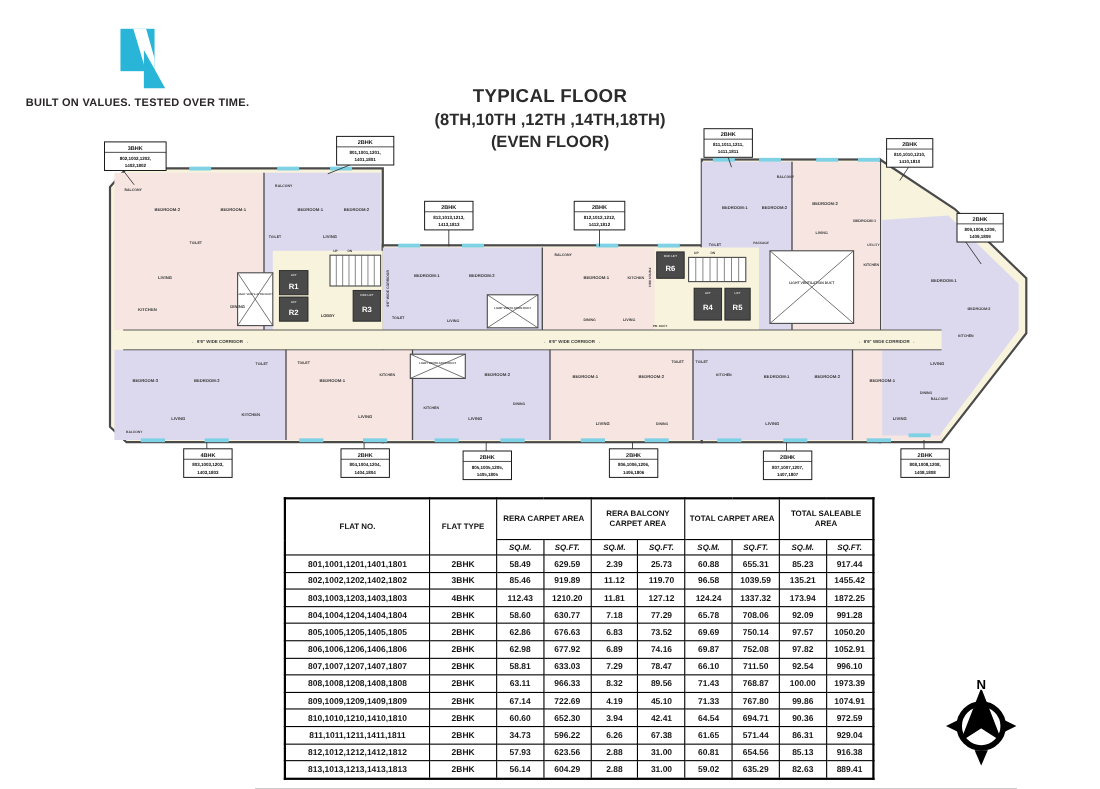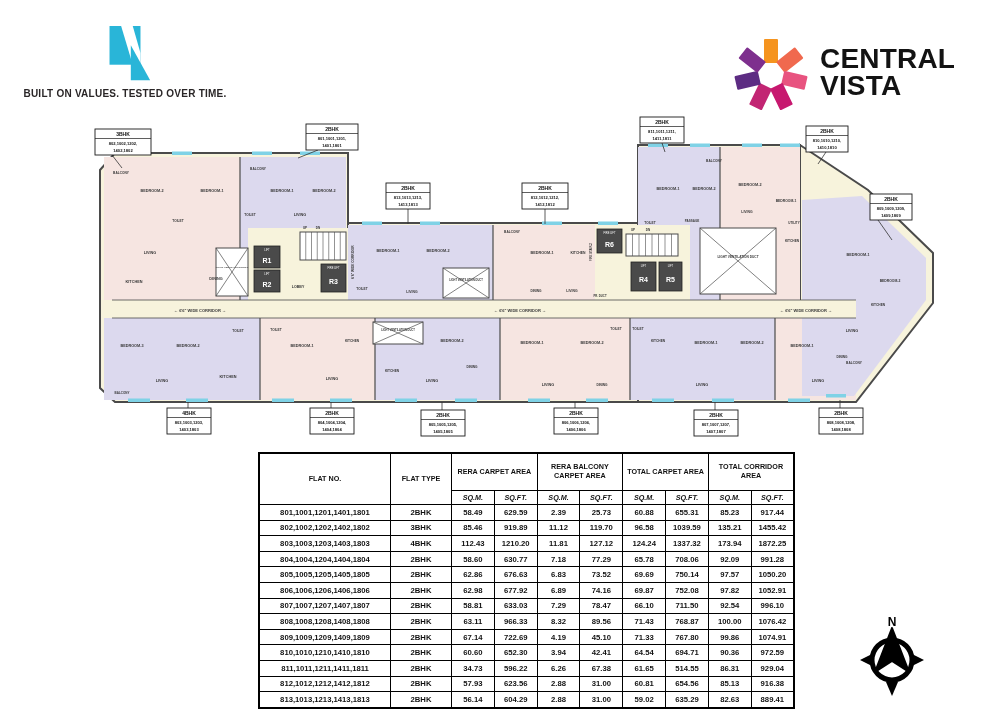--- a/index.html
+++ b/index.html
@@ -43,38 +43,26 @@
 
   <div class="logo-nk">
     <svg class="mark" width="56" height="60" viewBox="0 0 56 62">
       <rect x="12" y="0" width="32" height="40" fill="#29b5d8"></rect>
       <polygon points="24,0 36,0 44,28 44,40 36,40" fill="#ffffff"></polygon>
       <polygon points="34,20 54,56 34,56" fill="#29b5d8"></polygon>
     </svg>
     <div class="tagline">BUILT ON VALUES. TESTED OVER TIME.</div>
   </div>
 
-  <div class="logo-cv">
-    <svg width="74" height="74" viewBox="0 0 74 74">
-      <g>
-        <rect x="30" y="3" width="14" height="24" rx="1" transform="rotate(0 37 39)" fill="#f5941f"></rect>
-        <rect x="30" y="3" width="14" height="24" rx="1" transform="rotate(51.4 37 39)" fill="#f0694e"></rect>
-        <rect x="30" y="3" width="14" height="24" rx="1" transform="rotate(102.9 37 39)" fill="#e8537f"></rect>
-        <rect x="30" y="3" width="14" height="24" rx="1" transform="rotate(154.3 37 39)" fill="#c7186f"></rect>
-        <rect x="30" y="3" width="14" height="24" rx="1" transform="rotate(205.7 37 39)" fill="#c22573"></rect>
-        <rect x="30" y="3" width="14" height="24" rx="1" transform="rotate(257.1 37 39)" fill="#5d2c83"></rect>
-        <rect x="30" y="3" width="14" height="24" rx="1" transform="rotate(308.6 37 39)" fill="#7e2f8e"></rect>
-      </g>
-    </svg>
-    <div class="cv-text">
-      <div>CENTRAL</div>
-      <div>VISTA</div>
-    </div>
+
+  <div class="plan-title">
+    <div class="t1">TYPICAL FLOOR</div>
+    <div class="t2">(8TH,10TH ,12TH ,14TH,18TH)</div>
+    <div class="t3">(EVEN FLOOR)</div>
   </div>
-
 
   <svg id="plan-svg" width="852" height="344" viewBox="93 108 852 344">
       <polygon points="100,170 115,153 348,153 348,402 115,402 100,388" fill="#f7f3dc" stroke="#4a4a4a" stroke-width="2"></polygon>
       <rect x="348" y="223" width="290" height="179" fill="#f7f3dc" stroke="#4a4a4a" stroke-width="2"></rect>
       <rect x="638" y="145" width="162" height="257" fill="#f7f3dc" stroke="#4a4a4a" stroke-width="2"></rect>
       <polygon points="800,145 868,190 933,253 933,303 856,402 800,402" fill="#f7f3dc" stroke="#4a4a4a" stroke-width="2"></polygon>
       <rect x="104" y="157" width="136" height="143" fill="#f6e5e1" stroke="none" stroke-width="1"></rect>
       <rect x="240" y="157" width="106" height="143" fill="#dcd9ee" stroke="none" stroke-width="1"></rect>
       <rect x="104" y="318" width="156" height="82" fill="#dcd9ee" stroke="none" stroke-width="1"></rect>
       <rect x="260" y="318" width="115" height="82" fill="#f6e5e1" stroke="none" stroke-width="1"></rect>
@@ -355,21 +343,21 @@
     </svg>
 
   <table class="area-table">
     <thead>
         <tr class="gr">
           <th rowspan="2" style="width:130px">FLAT NO.</th>
           <th rowspan="2" style="width:60px">FLAT TYPE</th>
           <th colspan="2">RERA CARPET AREA</th>
           <th colspan="2">RERA BALCONY CARPET AREA</th>
           <th colspan="2">TOTAL CARPET AREA</th>
-          <th colspan="2">TOTAL CORRIDOR AREA</th>
+          <th colspan="2">TOTAL SALEABLE AREA</th>
         </tr>
         <tr class="un">
           <th style="width:43px">SQ.M.</th>
           <th style="width:44px">SQ.FT.</th>
           <th style="width:43px">SQ.M.</th>
           <th style="width:44px">SQ.FT.</th>
           <th style="width:43px">SQ.M.</th>
           <th style="width:44px">SQ.FT.</th>
           <th style="width:43px">SQ.M.</th>
           <th style="width:44px">SQ.FT.</th>
@@ -463,21 +451,21 @@
         <tr>
           <td>808,1008,1208,1408,1808</td>
           <td>2BHK</td>
           <td>63.11</td>
           <td>966.33</td>
           <td>8.32</td>
           <td>89.56</td>
           <td>71.43</td>
           <td>768.87</td>
           <td>100.00</td>
-          <td>1076.42</td>
+          <td>1973.39</td>
         </tr>
         <tr>
           <td>809,1009,1209,1409,1809</td>
           <td>2BHK</td>
           <td>67.14</td>
           <td>722.69</td>
           <td>4.19</td>
           <td>45.10</td>
           <td>71.33</td>
           <td>767.80</td>
@@ -497,21 +485,21 @@
           <td>972.59</td>
         </tr>
         <tr>
           <td>811,1011,1211,1411,1811</td>
           <td>2BHK</td>
           <td>34.73</td>
           <td>596.22</td>
           <td>6.26</td>
           <td>67.38</td>
           <td>61.65</td>
-          <td>514.55</td>
+          <td>571.44</td>
           <td>86.31</td>
           <td>929.04</td>
         </tr>
         <tr>
           <td>812,1012,1212,1412,1812</td>
           <td>2BHK</td>
           <td>57.93</td>
           <td>623.56</td>
           <td>2.88</td>
           <td>31.00</td>

